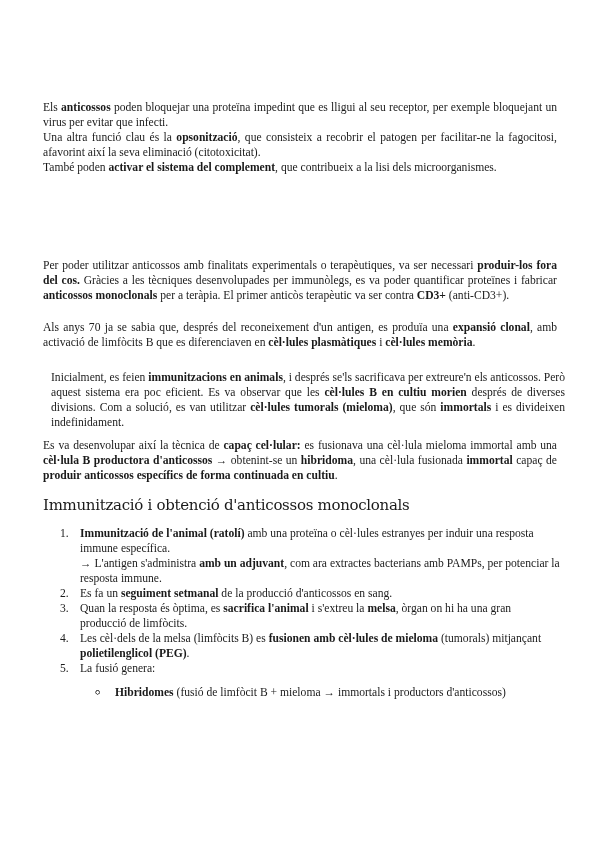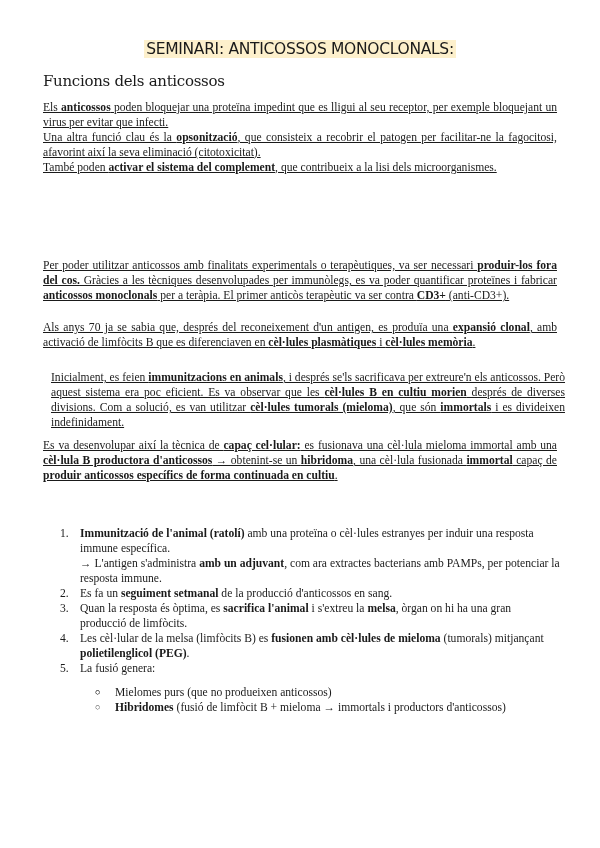--- a/index.html
+++ b/index.html
@@ -7,40 +7,36 @@
     .page { position: absolute; left: 0; top: 0; width: 600px; height: 848px; }
     .title-wrap { position: absolute; top: 40px; left: 0; width: 600px; text-align: center; }
     .title {
       display: inline-block; font-family: "DejaVu Sans", sans-serif; font-size: 15.5px;
       background: #fdf0cc; padding: 0 2px; color: #1a1a1a; letter-spacing: -0.3px;
     }
     .h2 { position: absolute; left: 43px; font-family: "DejaVu Serif", serif; font-size: 15px; color: #1a1a1a; letter-spacing: -0.3px; }
     .para {
       position: absolute; left: 43px; width: 514px;
       font-family: "Liberation Serif", serif; font-size: 11.6px; line-height: 15px;
-      text-align: justify; color: #1a1a1a; text-decoration: underline;
+      text-align: justify; color: #1a1a1a;
     }
     .para b { font-weight: bold; }
     .list { position: absolute; left: 60px; width: 500px; font-family: "Liberation Serif", serif; font-size: 11.6px; line-height: 15px; }
     .li { position: relative; padding-left: 20px; margin-bottom: 0; }
     .li .num { position: absolute; left: 0; top: 0; }
     .sub { position: absolute; left: 95px; width: 470px; font-family: "Liberation Serif", serif; font-size: 11.6px; line-height: 15px; }
     .sub .sli { position: relative; padding-left: 20px; }
     .sub .bullet { position: absolute; left: 0; top: 0; font-size: 9px; color: #444; }
   </style>
 </head>
 <body>
 
 <div class="page">
 
-  <div class="title-wrap">
-    <span class="title">SEMINARI: ANTICOSSOS MONOCLONALS:</span>
-  </div>
 
-  <div class="h2" style="top:72px;">Funcions dels anticossos</div>
 
   <div class="para" style="top:100px;">
     <span>Els </span><b>anticossos</b><span> poden bloquejar una proteïna impedint que es lligui al seu receptor, per exemple bloquejant un virus per evitar que infecti.</span><br>
     <span>Una altra funció clau és la </span><b>opsonització</b><span>, que consisteix a recobrir el patogen per facilitar-ne la fagocitosi, afavorint així la seva eliminació (citotoxicitat).</span><br>
     <span>També poden </span><b>activar el sistema del complement</b><span>, que contribueix a la lisi dels microorganismes.</span>
   </div>
 
 
 
   <div class="para" style="top:258px;">
@@ -52,52 +48,52 @@
   </div>
 
   <div class="para" style="top:370px;margin-left:8px;">
     <span>Inicialment, es feien </span><b>immunitzacions en animals</b><span>, i després se'ls sacrificava per extreure'n els anticossos. Però aquest sistema era poc eficient. Es va observar que les </span><b>cèl·lules B en cultiu morien</b><span> després de diverses divisions. Com a solució, es van utilitzar </span><b>cèl·lules tumorals (mieloma)</b><span>, que són </span><b>immortals</b><span> i es divideixen indefinidament.</span>
   </div>
 
   <div class="para" style="top:438px;">
     <span>Es va desenvolupar així la tècnica de </span><b>capaç cel·lular:</b><span> es fusionava una cèl·lula mieloma immortal amb una </span><b>cèl·lula B productora d'anticossos</b><span> → obtenint-se un </span><b>hibridoma</b><span>, una cèl·lula fusionada </span><b>immortal</b><span> capaç de </span><b>produir anticossos específics de forma continuada en cultiu</b><span>.</span>
   </div>
 
+  <div class="h2" style="top:496px;">Immunització i obtenció d'anticossos monoclonals</div>
 
   <div class="list" style="top:526px;">
     <div class="li">
       <span class="num">1.</span>
       <b>Immunització de l'animal (ratolí)</b><span> amb una proteïna o cèl·lules estranyes per induir una resposta immune específica.</span><br>
       <span>→ L'antigen s'administra </span><b>amb un adjuvant</b><span>, com ara extractes bacterians amb PAMPs, per potenciar la resposta immune.</span>
     </div>
     <div class="li">
       <span class="num">2.</span>
       <span>Es fa un </span><b>seguiment setmanal</b><span> de la producció d'anticossos en sang.</span>
     </div>
     <div class="li">
       <span class="num">3.</span>
       <span>Quan la resposta és òptima, es </span><b>sacrifica l'animal</b><span> i s'extreu la </span><b>melsa</b><span>, òrgan on hi ha una gran producció de limfòcits.</span>
     </div>
     <div class="li">
       <span class="num">4.</span>
-      <span>Les cèl·lular de la melsa (limfòcits B) es </span><b>fusionen amb cèl·lules de mieloma</b><span> (tumorals) mitjançant </span><b>polietilenglicol (PEG)</b><span>.</span>
+      <span>Les cèl·dels de la melsa (limfòcits B) es </span><b>fusionen amb cèl·lules de mieloma</b><span> (tumorals) mitjançant </span><b>polietilenglicol (PEG)</b><span>.</span>
     </div>
     <div class="li">
       <span class="num">5.</span>
       <span>La fusió genera:</span>
     </div>
   </div>
 
   <div class="sub" style="top:685px;">
     <div class="sli">
       <span class="bullet">○</span>
     </div>
     <div class="sli">
       <span class="bullet">○</span>
-      <span>Mielomes purs (que no produeixen anticossos)</span>
     </div>
     <div class="sli">
       <span class="bullet">○</span>
       <b>Hibridomes</b><span> (fusió de limfòcit B + mieloma → immortals i productors d'anticossos)</span>
     </div>
   </div>
 
 </div>
 
 </body></html>

